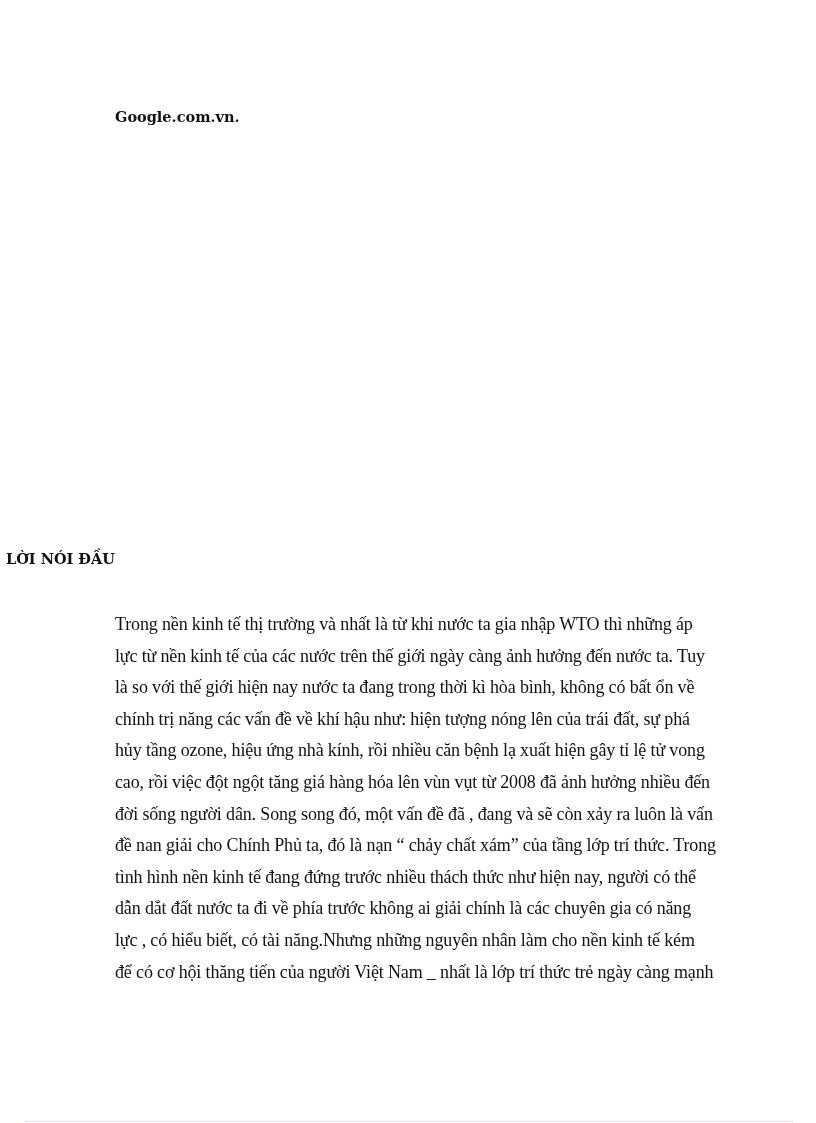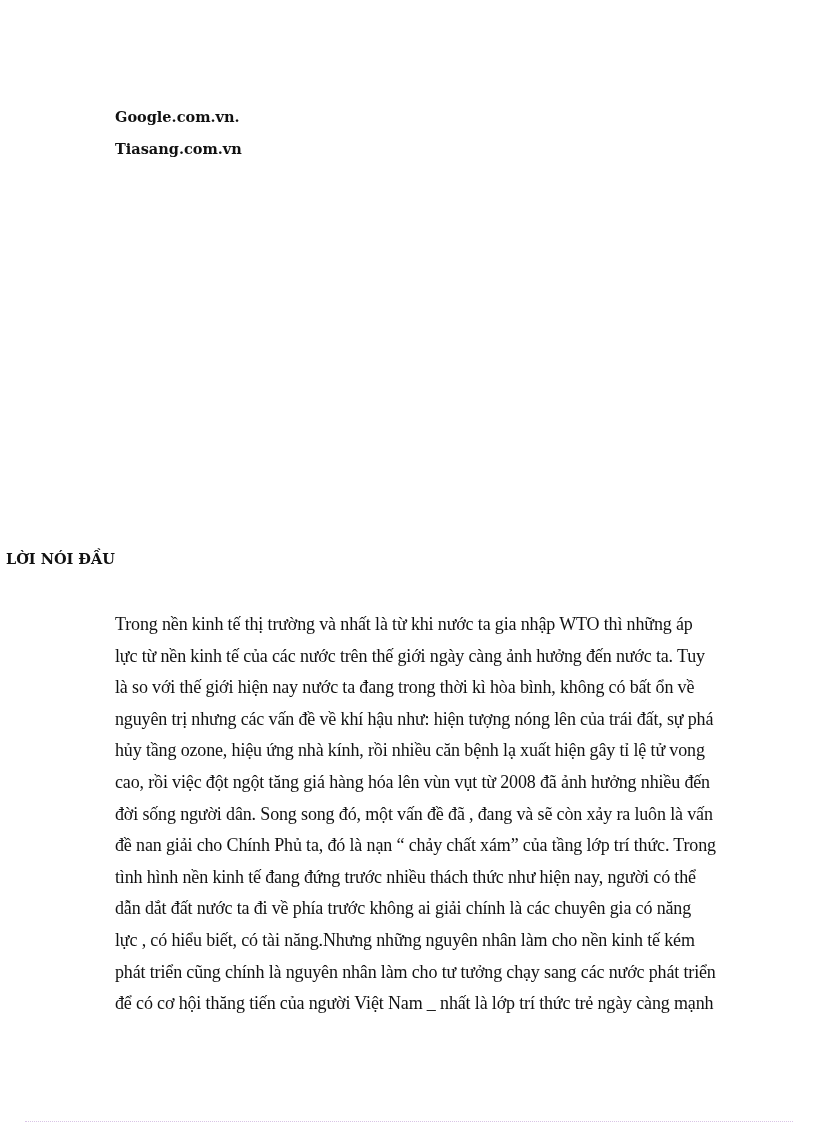--- a/index.html
+++ b/index.html
@@ -80,36 +80,34 @@
       border-top: 1px dotted #d9c4e6;
     }
   </style>
 </head>
 <body>
 
 <div class="page">
 
   <ul class="refs">
     <li>Google.com.vn.</li>
-    <li>Tiasang.com.vn</li>
   </ul>
 
   <div class="title">LỜI NÓI ĐẦU</div>
 
   <div class="body-text">
     <span class="line">Trong nền kinh tế thị trường và nhất  là từ khi nước ta gia nhập  WTO  thì những  áp</span>
     <span class="line">lực từ nền kinh tế của các nước trên thế giới ngày  càng ảnh hưởng đến nước ta. Tuy</span>
     <span class="line">là so với thế giới hiện nay  nước ta đang trong thời kì hòa bình,  không  có bất ổn về</span>
-    <span class="line">nguyên trị nhưng  các vấn đề về khí hậu như:  hiện tượng nóng lên của trái đất, sự phá</span>
+    <span class="line">chính trị năng  các vấn đề về khí hậu như:  hiện tượng nóng lên của trái đất, sự phá</span>
     <span class="line">hủy tầng ozone, hiệu ứng nhà kính,  rồi nhiều căn bệnh lạ xuất hiện gây tỉ lệ tử vong</span>
     <span class="line">cao, rồi việc đột ngột tăng giá hàng hóa lên vùn vụt  từ 2008 đã ảnh hưởng nhiều đến</span>
     <span class="line">đời sống người dân.  Song song đó, một vấn  đề đã , đang và sẽ còn xảy ra luôn là vấn</span>
     <span class="line">đề nan giải  cho Chính  Phủ ta, đó là nạn “  chảy chất xám”  của tầng lớp trí thức.  Trong</span>
     <span class="line">tình hình  nền kinh tế đang đứng trước nhiều thách thức như hiện nay,  người  có thể</span>
     <span class="line">dẫn  dắt đất nước ta đi về phía trước không ai giải  chính  là các chuyên  gia có năng</span>
     <span class="line">lực , có hiểu biết, có tài năng.Nhưng  những  nguyên  nhân  làm cho nền kinh tế kém</span>
-    <span class="line">phát  triển cũng chính là nguyên  nhân  làm cho tư tưởng chạy sang các nước phát  triển</span>
     <span class="line">để có cơ hội thăng tiến của người  Việt Nam _ nhất  là lớp trí thức trẻ ngày  càng mạnh</span>
   </div>
 
   <div class="page-break"></div>
 
 </div>
 
 </body></html>

